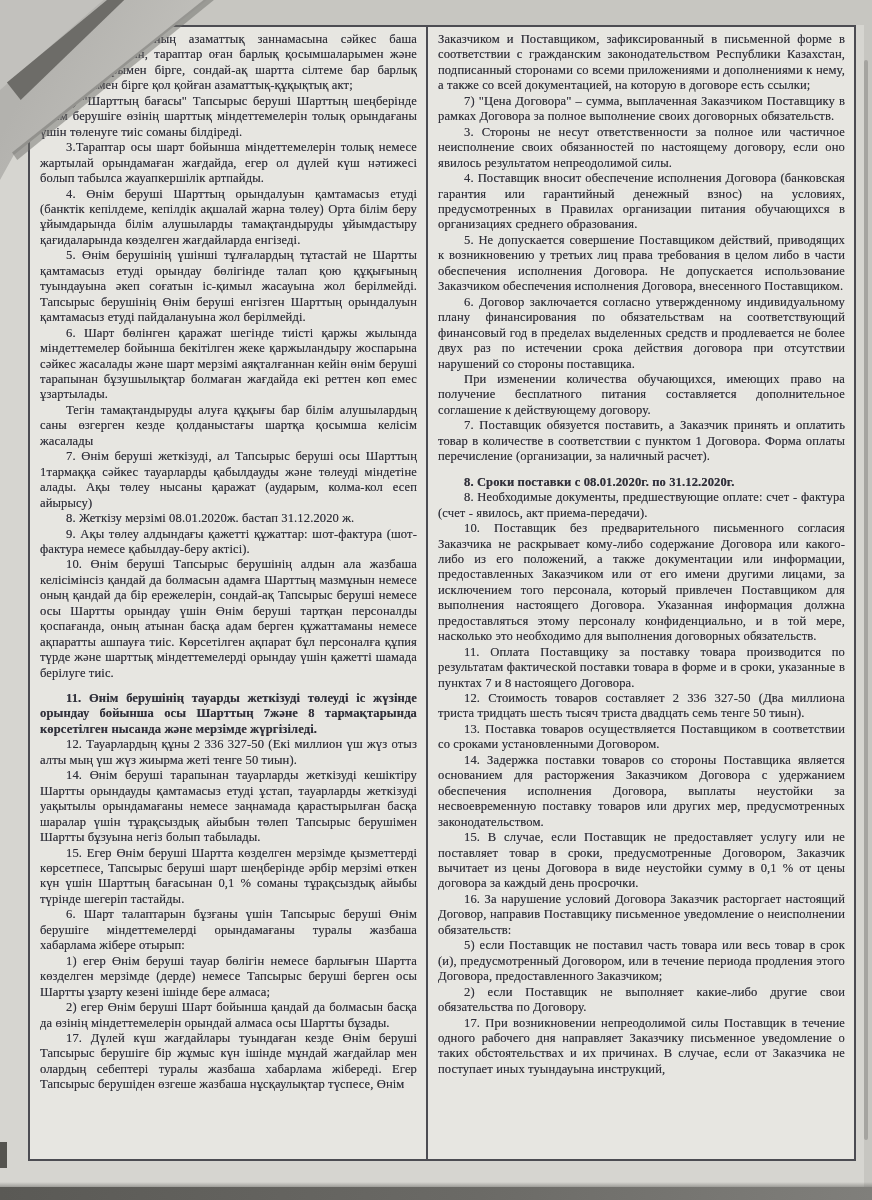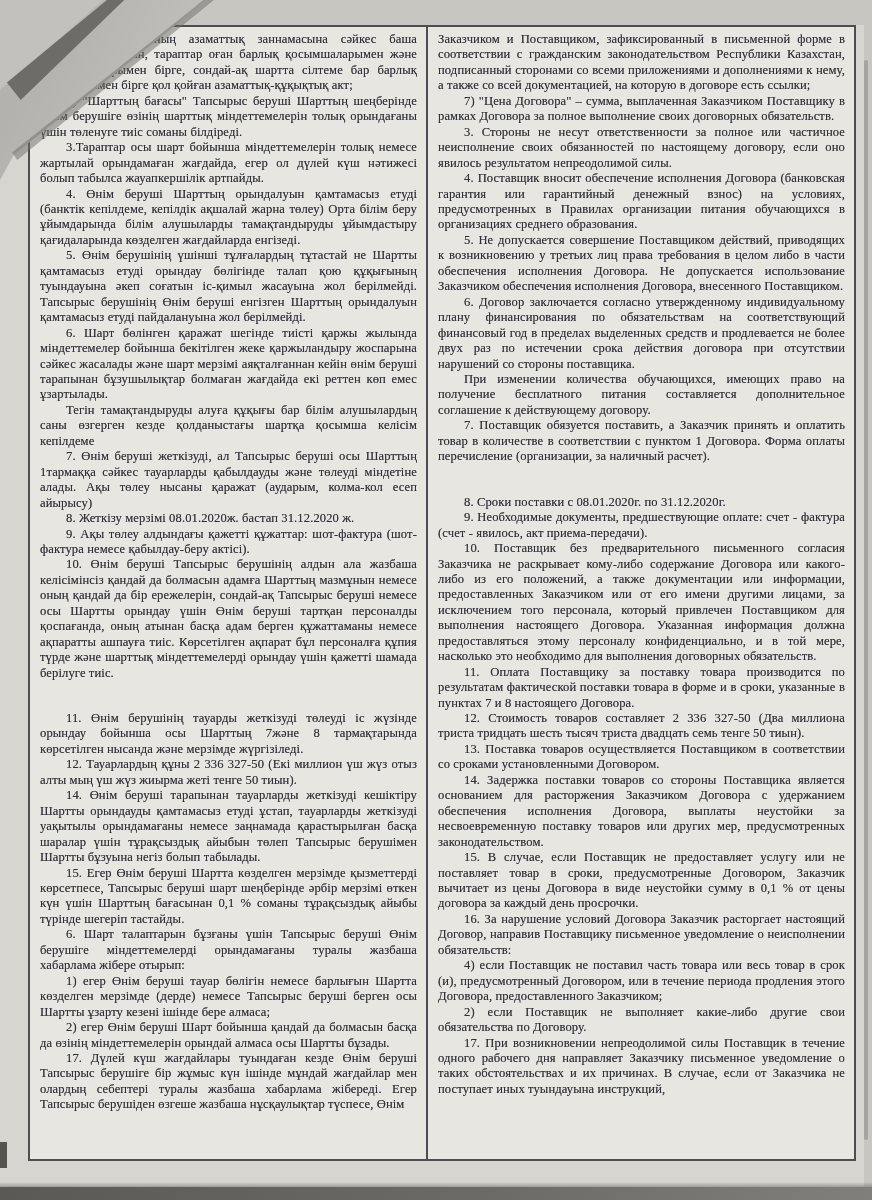--- a/index.html
+++ b/index.html
@@ -21,21 +21,21 @@
          display:flex;border:2px solid #4c4c52;background:#e7e6e1;
          box-sizing:border-box;}
   .col{box-sizing:border-box;padding:5px 9px 6px 10px;font-size:12.6px;
          line-height:15.45px;color:#30303a;text-align:justify;
          letter-spacing:.1px;
          text-shadow:0 0 .6px rgba(48,48,58,.55);}
   .col-kk{width:398px;border-right:2px solid #4c4c52;}
   .col-ru{flex:1;}
   .para{margin:0;text-indent:26px;}
   .para.no-indent{text-indent:0;}
-  .para.space-before{margin-top:30px;}
+  .para.space-before{margin-top:10px;font-weight:bold;}
   .u{text-underline-offset:2px;}
 
   
   .fold{position:absolute;left:0;top:0;width:345px;height:250px;pointer-events:none;}
   .fold-big{position:absolute;inset:0;
          clip-path:polygon(0 0,60% 0,4% 62%,0 72%);
          background:linear-gradient(118deg,#b3b2ae 15%,#c6c5c0 60%,#cfcecb 85%);}
   .fold-crease{position:absolute;inset:0;
          clip-path:polygon(31% 0,36% 0,6% 40%,2% 33%);
          background:#6d6c68;}
@@ -57,21 +57,21 @@
   <div class="page-right-edge"></div>
 
   <div class="doc-table">
     <div class="col col-kk" lang="kk">
         <p class="para no-indent"><span>стан Республикасының азаматтық заннамасына сәйкес баша нысанда жазылған, тараптар оған барлық қосымшаларымен және толықтыруларымен бірге, сондай-ақ шартта сілтеме бар барлық құжаттамамен бірге қол қойған азаматтық-құқықтық акт;</span></p>
         <p class="para"><span>7) "Шарттың бағасы" Тапсырыс беруші Шарттың шеңберінде Өнім берушіге өзінің шарттық міндеттемелерін толық орындағаны үшін төленуге тиіс соманы білдіреді.</span></p>
         <p class="para"><span>3.Тараптар осы шарт бойынша міндеттемелерін толық немесе жартылай орындамаған жағдайда, егер ол дүлей күш нәтижесі болып табылса жауапкершілік артпайды.</span></p>
         <p class="para"><span>4. Өнім беруші Шарттың орындалуын қамтамасыз етуді (банктік кепілдеме, кепілдік ақшалай жарна төлеу) Орта білім беру ұйымдарында білім алушыларды тамақтандыруды ұйымдастыру қағидаларында көзделген жағдайларда енгізеді.</span></p>
         <p class="para"><span>5. Өнім берушінің үшінші тұлғалардың тұтастай не Шартты қамтамасыз етуді орындау бөлігінде талап қою құқығының туындауына әкеп соғатын іс-қимыл жасауына жол берілмейді. Тапсырыс берушінің Өнім беруші енгізген Шарттың орындалуын қамтамасыз етуді пайдалануына жол берілмейді.</span></p>
         <p class="para"><span>6. Шарт бөлінген қаражат шегінде тиісті қаржы жылында міндеттемелер бойынша бекітілген жеке қаржыландыру жоспарына сәйкес жасалады және шарт мерзімі аяқталғаннан кейін өнім беруші тарапынан бұзушылықтар болмаған жағдайда екі реттен көп емес ұзартылады.</span></p>
-        <p class="para"><span>Тегін тамақтандыруды алуға құқығы бар білім алушылардың саны өзгерген кезде  қолданыстағы шартқа қосымша келісім кепілдеме</span></p>
+        <p class="para"><span>Тегін тамақтандыруды алуға құқығы бар білім алушылардың саны өзгерген кезде  қолданыстағы шартқа қосымша келісім жасалады</span></p>
         <p class="para"><span>7. Өнім беруші жеткізуді, ал Тапсырыс беруші осы  Шарттың 1тармаққа сәйкес тауарларды қабылдауды  және төлеуді міндетіне алады. Ақы төлеу нысаны </span><span class="u">қаражат</span><span>  (аударым, колма-кол есеп айырысу)</span></p>
         <p class="para"><span>8. Жеткізу мерзімі 08.01.2020ж. бастап  31.12.2020 ж.</span></p>
         <p class="para"><span>9. Ақы төлеу алдындағы қажетті құжаттар: </span><span class="u">шот-фактура</span><span> (шот-фактура немесе қабылдау-беру актісі).</span></p>
         <p class="para"><span>10. Өнім беруші Тапсырыс берушінің алдын ала жазбаша келісімінсіз қандай да болмасын адамға Шарттың мазмұнын немесе оның қандай да бір ережелерін, сондай-ақ Тапсырыс беруші немесе осы Шартты орындау үшін Өнім беруші тартқан персоналды қоспағанда, оның атынан басқа адам берген құжаттаманы немесе ақпаратты ашпауға тиіс. Көрсетілген ақпарат бұл персоналға құпия түрде және шарттық міндеттемелерді орындау үшін қажетті шамада берілуге тиіс.</span></p>
         <p class="para space-before"><span>11. Өнім берушінің тауарды жеткізуді төлеуді іс жүзінде орындау бойынша осы Шарттың 7және 8 тармақтарында көрсетілген нысанда және мерзімде жүргізіледі.</span></p>
         <p class="para"><span>12. Тауарлардың құны 2 336 327-50 (Екі миллион үш жүз отыз алты мың үш жүз жиырма жеті тенге 50 тиын).</span></p>
         <p class="para"><span>14. Өнім беруші тарапынан тауарларды жеткізуді кешіктіру Шартты орындауды қамтамасыз етуді ұстап, тауарларды жеткізуді уақытылы орындамағаны немесе заңнамада қарастырылған басқа шаралар үшін тұрақсыздық айыбын төлеп Тапсырыс берушімен Шартты бұзуына негіз болып табылады.</span></p>
         <p class="para"><span>15. Егер Өнім беруші Шартта көзделген мерзімде қызметтерді көрсетпесе, Тапсырыс беруші шарт шеңберінде әрбір мерзімі өткен күн үшін Шарттың бағасынан 0,1 % соманы тұрақсыздық айыбы түрінде шегеріп тастайды.</span></p>
         <p class="para"><span>6. Шарт талаптарын бұзғаны үшін Тапсырыс беруші Өнім берушіге міндеттемелерді орындамағаны туралы жазбаша хабарлама жібере отырып:</span></p>
         <p class="para"><span>1) егер Өнім беруші тауар бөлігін немесе барлығын Шартта көзделген мерзімде (дерде) немесе Тапсырыс беруші берген осы Шартты ұзарту кезені ішінде бере алмаса;</span></p>
@@ -81,29 +81,29 @@
     <div class="col col-ru" lang="ru">
         <p class="para no-indent"><span>Заказчиком и Поставщиком, зафиксированный в письменной форме в соответствии с гражданским законодательством Республики Казахстан, подписанный сторонами со всеми приложениями и дополнениями к нему, а также со всей документацией, на которую в договоре есть ссылки;</span></p>
         <p class="para"><span>7) "Цена Договора" – сумма, выплаченная Заказчиком Поставщику в рамках Договора за полное выполнение своих договорных обязательств.</span></p>
         <p class="para"><span>3. Стороны не несут ответственности за полное или частичное неисполнение своих обязанностей по настоящему договору, если оно явилось результатом непреодолимой силы.</span></p>
         <p class="para"><span>4. Поставщик вносит обеспечение исполнения Договора (банковская гарантия или гарантийный денежный взнос) на условиях, предусмотренных в Правилах организации питания обучающихся в организациях среднего образования.</span></p>
         <p class="para"><span>5. Не допускается совершение Поставщиком действий, приводящих к возникновению у третьих лиц права требования в целом либо в части обеспечения исполнения Договора. Не допускается использование Заказчиком обеспечения исполнения Договора, внесенного Поставщиком.</span></p>
         <p class="para"><span>6. Договор заключается согласно утвержденному индивидуальному плану финансирования по обязательствам на соответствующий финансовый год в пределах выделенных средств и продлевается не более двух раз по истечении срока действия договора при отсутствии нарушений со стороны поставщика.</span></p>
         <p class="para"><span>При изменении количества обучающихся, имеющих право на получение бесплатного питания составляется дополнительное соглашение к действующему договору.</span></p>
         <p class="para"><span>7. Поставщик обязуется поставить, а Заказчик принять и оплатить товар в количестве в соответствии с пунктом 1 Договора. Форма оплаты </span><span class="u">перечисление</span><span> (организации, за наличный расчет).</span></p>
         <p class="para space-before"><span>8. Сроки поставки с 08.01.2020г. по 31.12.2020г.</span></p>
-        <p class="para"><span>9. Необходимые документы, предшествующие оплате: </span><span class="u">счет - фактура</span><span> (счет - явилось, акт приема-передачи).</span></p>
+        <p class="para"><span>8. Необходимые документы, предшествующие оплате: </span><span class="u">счет - фактура</span><span> (счет - явилось, акт приема-передачи).</span></p>
         <p class="para"><span>10. Поставщик без предварительного письменного согласия Заказчика не раскрывает кому-либо содержание Договора или какого-либо из его положений, а также документации или информации, предоставленных Заказчиком или от его имени другими лицами, за исключением того персонала, который привлечен Поставщиком для выполнения настоящего Договора. Указанная информация должна предоставляться этому персоналу конфиденциально, и в той мере, насколько это необходимо для выполнения договорных обязательств.</span></p>
         <p class="para"><span>11. Оплата Поставщику за поставку товара производится по результатам фактической поставки товара в форме и в сроки, указанные в пунктах 7 и 8 настоящего Договора.</span></p>
         <p class="para"><span>12. Стоимость товаров составляет 2 336 327-50 (Два миллиона триста тридцать шесть тысяч триста двадцать семь тенге 50 тиын).</span></p>
         <p class="para"><span>13. Поставка товаров осуществляется Поставщиком в соответствии со сроками установленными Договором.</span></p>
         <p class="para"><span>14. Задержка поставки товаров со стороны Поставщика является основанием для расторжения Заказчиком Договора с удержанием обеспечения исполнения Договора, выплаты неустойки за несвоевременную поставку товаров или других мер, предусмотренных законодательством.</span></p>
         <p class="para"><span>15. В случае, если Поставщик не предоставляет услугу или не поставляет товар в сроки, предусмотренные Договором, Заказчик вычитает из цены Договора в виде неустойки сумму в 0,1 % от цены договора за каждый день просрочки.</span></p>
         <p class="para"><span>16. За нарушение условий Договора Заказчик расторгает настоящий Договор, направив Поставщику письменное уведомление о неисполнении обязательств:</span></p>
-        <p class="para"><span>4) если Поставщик не поставил часть товара или весь товар в срок (и), предусмотренный Договором, или в течение периода продления этого Договора, предоставленного Заказчиком;</span></p>
+        <p class="para"><span>5) если Поставщик не поставил часть товара или весь товар в срок (и), предусмотренный Договором, или в течение периода продления этого Договора, предоставленного Заказчиком;</span></p>
         <p class="para"><span>2) если Поставщик не выполняет какие-либо другие свои обязательства по Договору.</span></p>
         <p class="para"><span>17. При возникновении непреодолимой силы Поставщик в течение одного рабочего дня направляет Заказчику письменное уведомление о таких обстоятельствах и их причинах. В случае, если </span><span class="u">от Заказчика не поступает иных туындауына инструкций,</span></p>
       </div>
   </div>
 
   <div class="fold">
     <div class="fold-big"></div>
     <div class="fold-shadow"></div>
     <div class="fold-inner"></div>
     <div class="fold-crease"></div>

